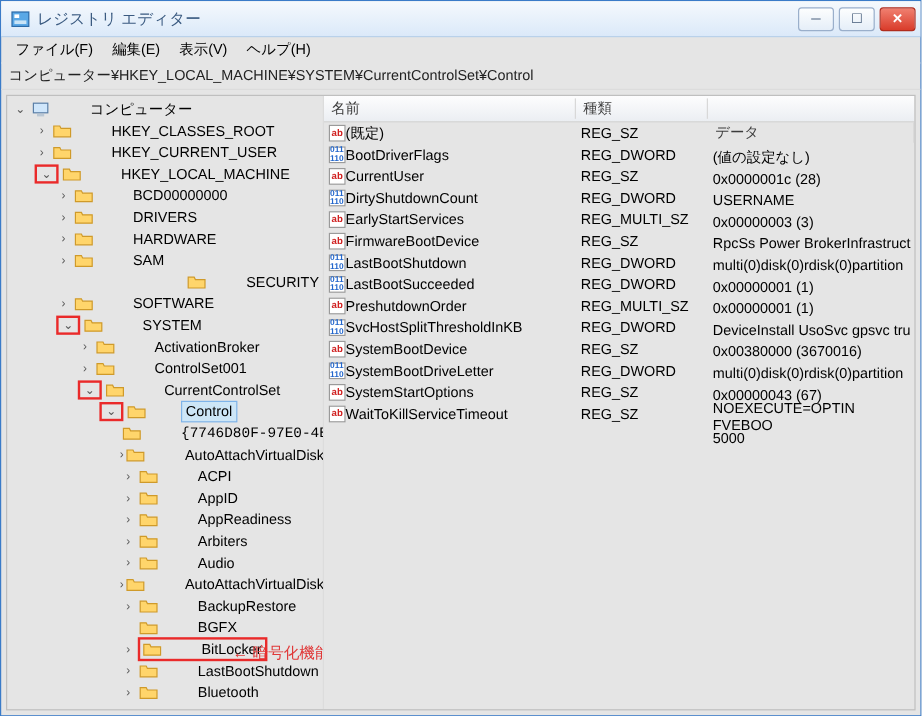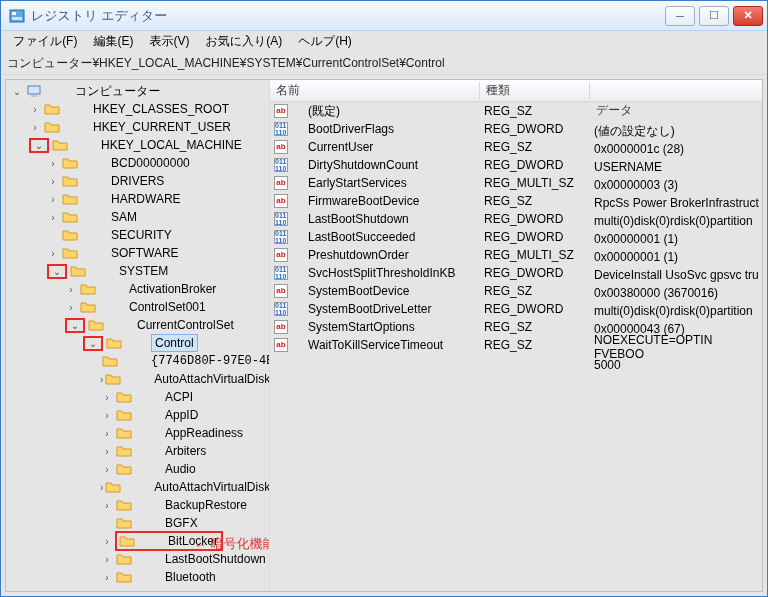--- a/index.html
+++ b/index.html
@@ -115,21 +115,21 @@
     color: #3c3c3c;
   }
   .cName { width: 210px; }
   .cType { width: 110px; }
   .cData { flex: 1; margin-top: 40px; }
   .list-body .lrow {
     display: flex; align-items: center;
     height: 18px;
     padding-left: 4px;
   }
-  .lrow .cName { display:flex; align-items:center; gap:20px; }
+  .lrow .cName { display:flex; align-items:center; gap:0; }
   .val-icon {
     width: 14px; height: 14px;
     border: 1px solid #9a9a9a;
     background: #fff;
     display:inline-flex; align-items:center; justify-content:center;
     font-size: 8px; font-weight: bold; line-height:1;
   }
   .val-icon.str{ color:#d02020; }
   .val-icon.bin{ color:#2266cc; font-size:7px; }
   .annotation {
@@ -159,21 +159,20 @@
       <div class="win-btn">─</div>
       <div class="win-btn">☐</div>
       <div class="win-btn close">✕</div>
     </div>
   </div>
 
   <div class="menubar">
     <span class="menu-item">ファイル(F)</span>
     <span class="menu-item">編集(E)</span>
     <span class="menu-item">表示(V)</span>
-    <span class="menu-item">お気に入り(A)</span>
     <span class="menu-item">ヘルプ(H)</span>
   </div>
 
   <div class="addressbar">
     <span>コンピューター¥HKEY_LOCAL_MACHINE¥SYSTEM¥CurrentControlSet¥Control</span>
   </div>
 
   <div class="content">
 
     <div class="tree-pane">
@@ -246,21 +245,21 @@
           </div>
           <div class="row" style="padding-left: 40px;">
             <span class="glyph">›</span>
             <span class="icn">
               <svg width="16" height="16">
                 <path d="M1 4h5l1 2h8v7H1z" fill="#ffd56b" stroke="#cf9a2a"></path>
               </svg>
             </span>
             <span class="lbl">SAM</span>
           </div>
-          <div class="row" style="padding-left: 40px;">
+          <div class="row" style="padding-left: 40px; justify-content: flex-end;">
             <span class="glyph empty"></span>
             <span class="icn">
               <svg width="16" height="16">
                 <path d="M1 4h5l1 2h8v7H1z" fill="#ffd56b" stroke="#cf9a2a"></path>
               </svg>
             </span>
             <span class="lbl">SECURITY</span>
           </div>
           <div class="row" style="padding-left: 40px;">
             <span class="glyph">›</span>

